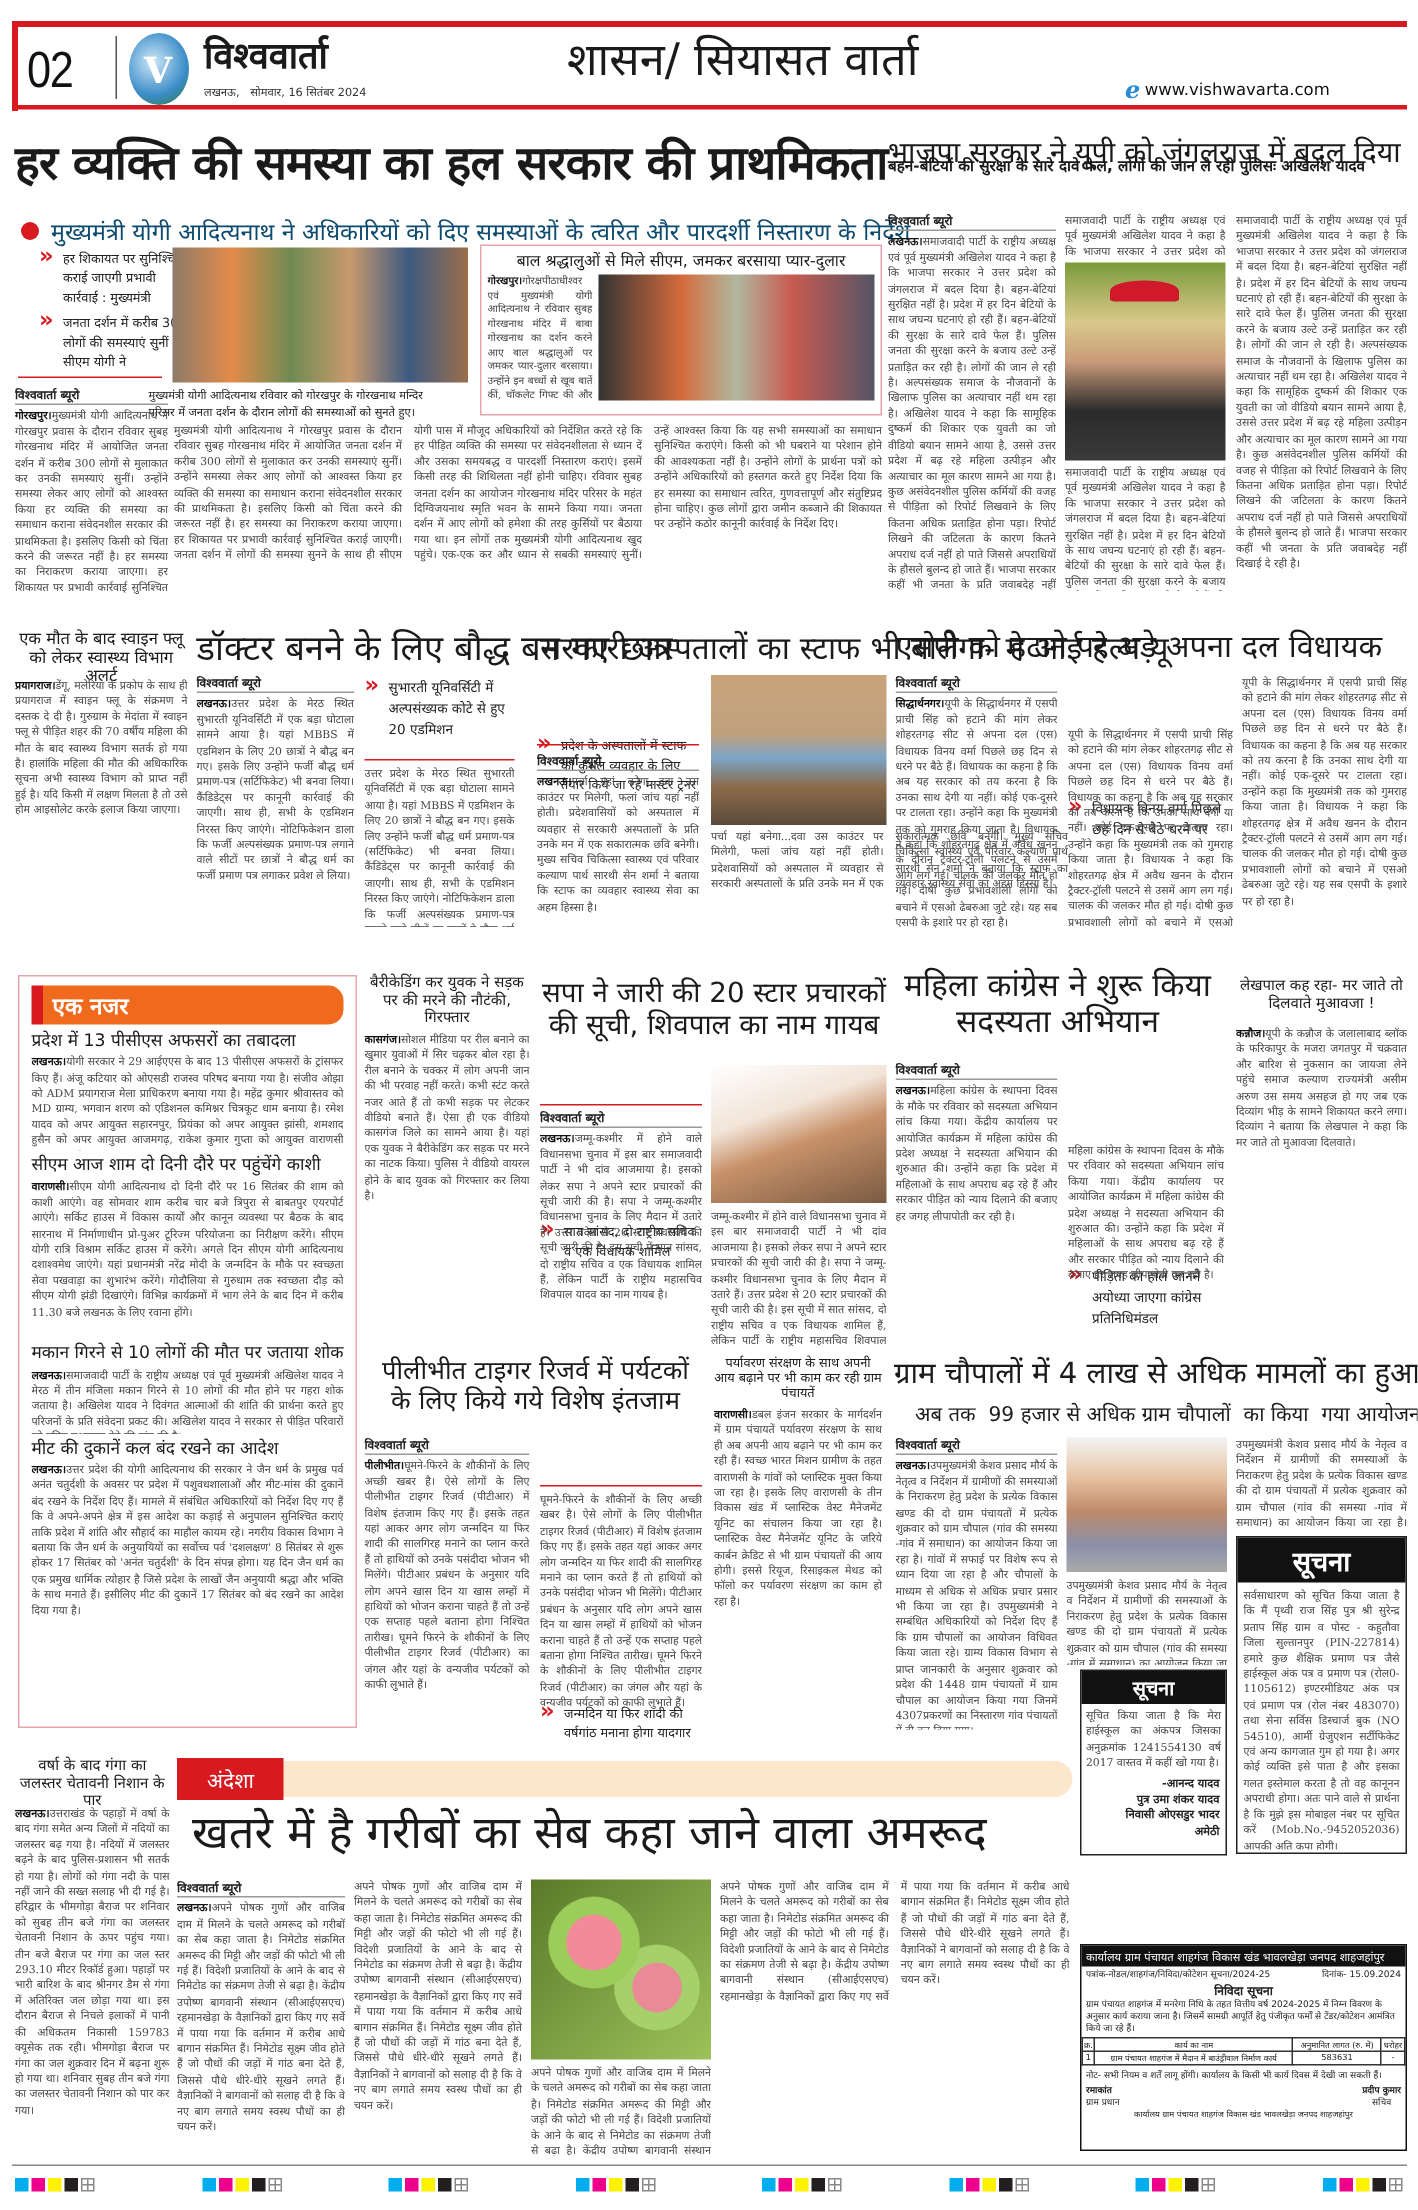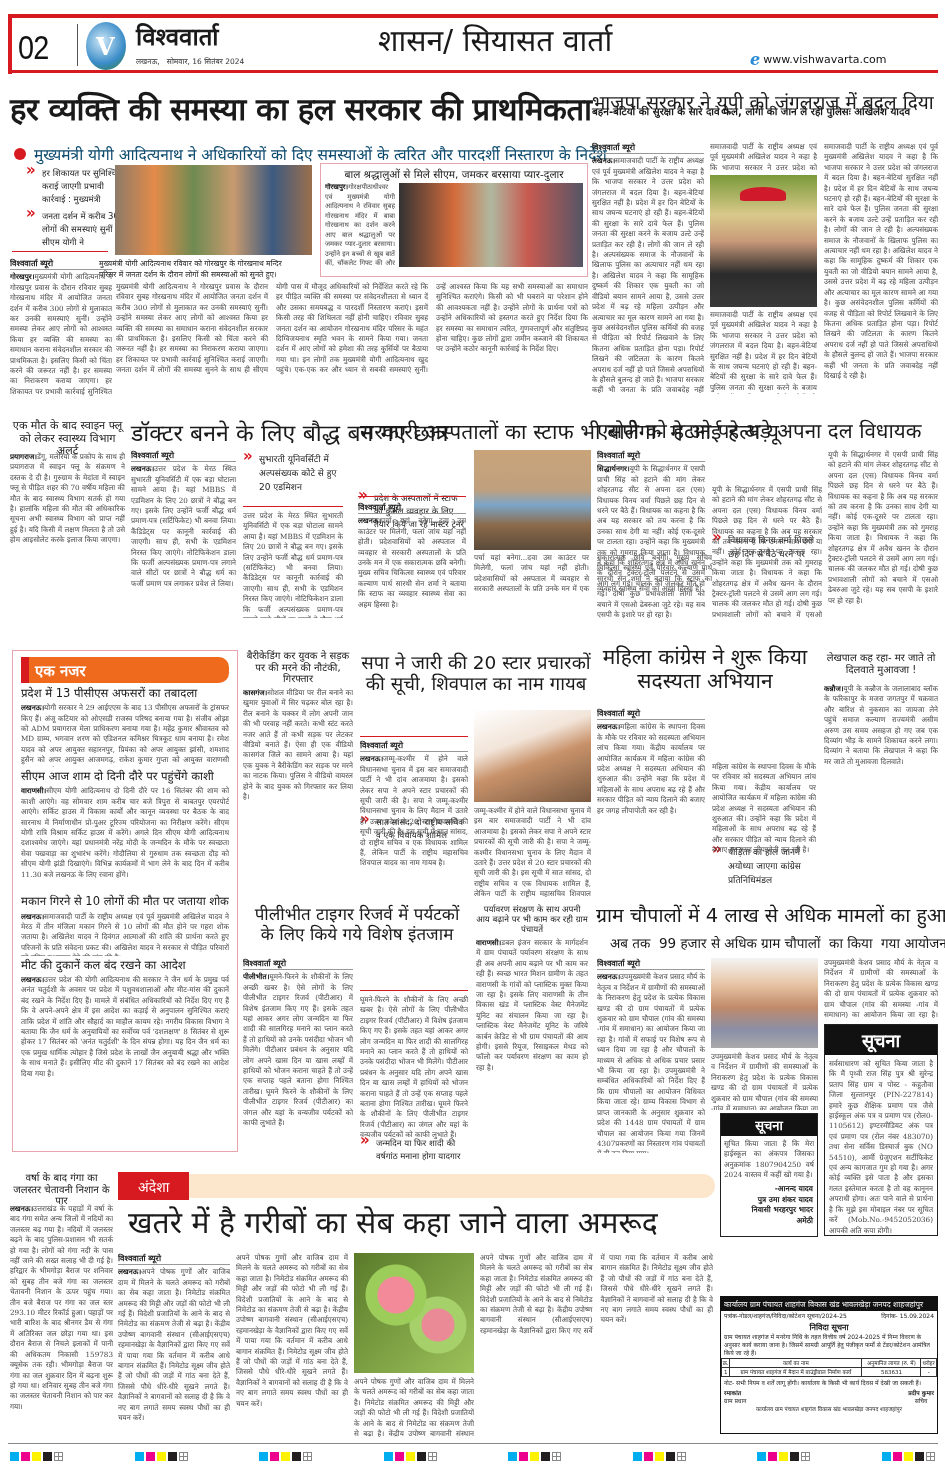--- a/index.html
+++ b/index.html
@@ -177,25 +177,25 @@
 <div class="abs body" style="left:711px;top:1052px;width:107px;height:58px;overflow:hidden"><span>उपमुख्यमंत्री केशव प्रसाद मौर्य के नेतृत्व व निर्देशन में ग्रामीणों की समस्याओं के निराकरण हेतु प्रदेश के प्रत्येक विकास खण्ड की दो ग्राम पंचायतों में प्रत्येक शुक्रवार को ग्राम चौपाल (गांव की समस्या -गांव में समाधान) का आयोजन किया जा रहा है। गांवों में सफाई पर विशेष रूप से ध्यान दिया जा रहा है और चौपालों के माध्यम से अधिक से अधिक प्रचार प्रसार भी किया जा रहा है। उपमुख्यमंत्री ने सम्बंधित अधिकारियों को निर्देश दिए हैं कि ग्राम चौपालों का आयोजन विधिवत किया जाता रहे। ग्राम्य विकास विभाग से प्राप्त जानकारी के अनुसार शुक्रवार को प्रदेश की 1448 ग्राम पंचायतों में ग्राम चौपाल का आयोजन किया गया जिनमें 4307प्रकरणों का निस्तारण गांव पंचायतों में ही कर दिया गया।</span></div>
 <div class="abs body" style="left:824px;top:958px;width:114px;height:60px;overflow:hidden"><span>उपमुख्यमंत्री केशव प्रसाद मौर्य के नेतृत्व व निर्देशन में ग्रामीणों की समस्याओं के निराकरण हेतु प्रदेश के प्रत्येक विकास खण्ड की दो ग्राम पंचायतों में प्रत्येक शुक्रवार को ग्राम चौपाल (गांव की समस्या -गांव में समाधान) का आयोजन किया जा रहा है। गांवों में सफाई पर विशेष रूप से ध्यान दिया जा रहा है और चौपालों के माध्यम से अधिक से अधिक प्रचार प्रसार भी किया जा रहा है। उपमुख्यमंत्री ने सम्बंधित अधिकारियों को निर्देश दिए हैं कि ग्राम चौपालों का आयोजन विधिवत किया जाता रहे। ग्राम्य विकास विभाग से प्राप्त जानकारी के अनुसार शुक्रवार को प्रदेश की 1448 ग्राम पंचायतों में ग्राम चौपाल का आयोजन किया गया जिनमें 4307प्रकरणों का निस्तारण गांव पंचायतों में ही कर दिया गया।</span></div>
 
 <div class="abs" style="left:824px;top:1024px;width:114px;height:212px;border:1px solid #222">
   <div style="background:#111;color:#fff;text-align:center;font-size:18px;font-weight:bold;padding:3px 0">सूचना</div>
   <div class="body" style="padding:4px;height:178px;overflow:hidden">सर्वसाधारण को सूचित किया जाता है कि मैं पृथ्वी राज सिंह पुत्र श्री सुरेन्द्र प्रताप सिंह ग्राम व पोस्ट - कहुतौवा जिला सुल्तानपुर (PIN-227814) हमारे कुछ शैक्षिक प्रमाण पत्र जैसे हाईस्कूल अंक पत्र व प्रमाण पत्र (रोल0-1105612) इण्टरमीडियट अंक पत्र एवं प्रमाण पत्र (रोल नंबर 483070) तथा सेना सर्विस डिस्चार्ज बुक (NO 54510), आर्मी ग्रेजुएशन सर्टीफिकेट एवं अन्य कागजात गुम हो गया है। अगर कोई व्यक्ति इसे पाता है और इसका गलत इस्तेमाल करता है तो वह कानूनन अपराधी होगा। अतः पाने वाले से प्रार्थना है कि मुझे इस मोबाइल नंबर पर सूचित करें (Mob.No.-9452052036) आपकी अति कृपा होगी।</div>
 </div>
 
 <div class="abs" style="left:720px;top:1113px;width:98px;height:124px;border:1px solid #222">
   <div style="background:#111;color:#fff;text-align:center;font-size:13px;font-weight:bold;padding:2px 0">सूचना</div>
-  <div class="body" style="padding:3px;height:48px;overflow:hidden">सूचित किया जाता है कि मेरा हाईस्कूल का अंकपत्र जिसका अनुक्रमांक 1807904250 वर्ष 2024 वास्तव में कहीं खो गया है।</div>
+  <div class="body" style="padding:3px;height:48px;overflow:hidden">सूचित किया जाता है कि मेरा हाईस्कूल का अंकपत्र जिसका अनुक्रमांक 1241554130 वर्ष 2017 वास्तव में कहीं खो गया है।</div>
   <div style="text-align:right;padding-right:4px;font-size:7.5px;font-weight:bold;line-height:10.5px">
     <div>-आनन्द यादव</div>
     <div>पुत्र उमा शंकर यादव</div>
-    <div>निवासी भरहरपुर भादर</div>
+    <div>निवासी ओएसडुर भादर</div>
     <div>अमेठी</div>
   </div>
 </div>
 
 <div class="abs" style="left:720px;top:1296px;width:218px;height:138px;border:1px solid #111;font-size:6px;color:#222">
   <div style="background:#111;color:#fff;font-size:7.5px;padding:2px 3px;white-space:nowrap;overflow:hidden">कार्यालय ग्राम पंचायत शाहगंज विकास खंड भावलखेड़ा जनपद शाहजहांपुर</div>
   <div style="display:flex;justify-content:space-between;padding:1px 3px">
       <span>पत्रांक-नोडल/शाहगंज/निविदा/कोटेशन सूचना/2024-25</span>
       <span>दिनांक- 15.09.2024</span>
     </div>

